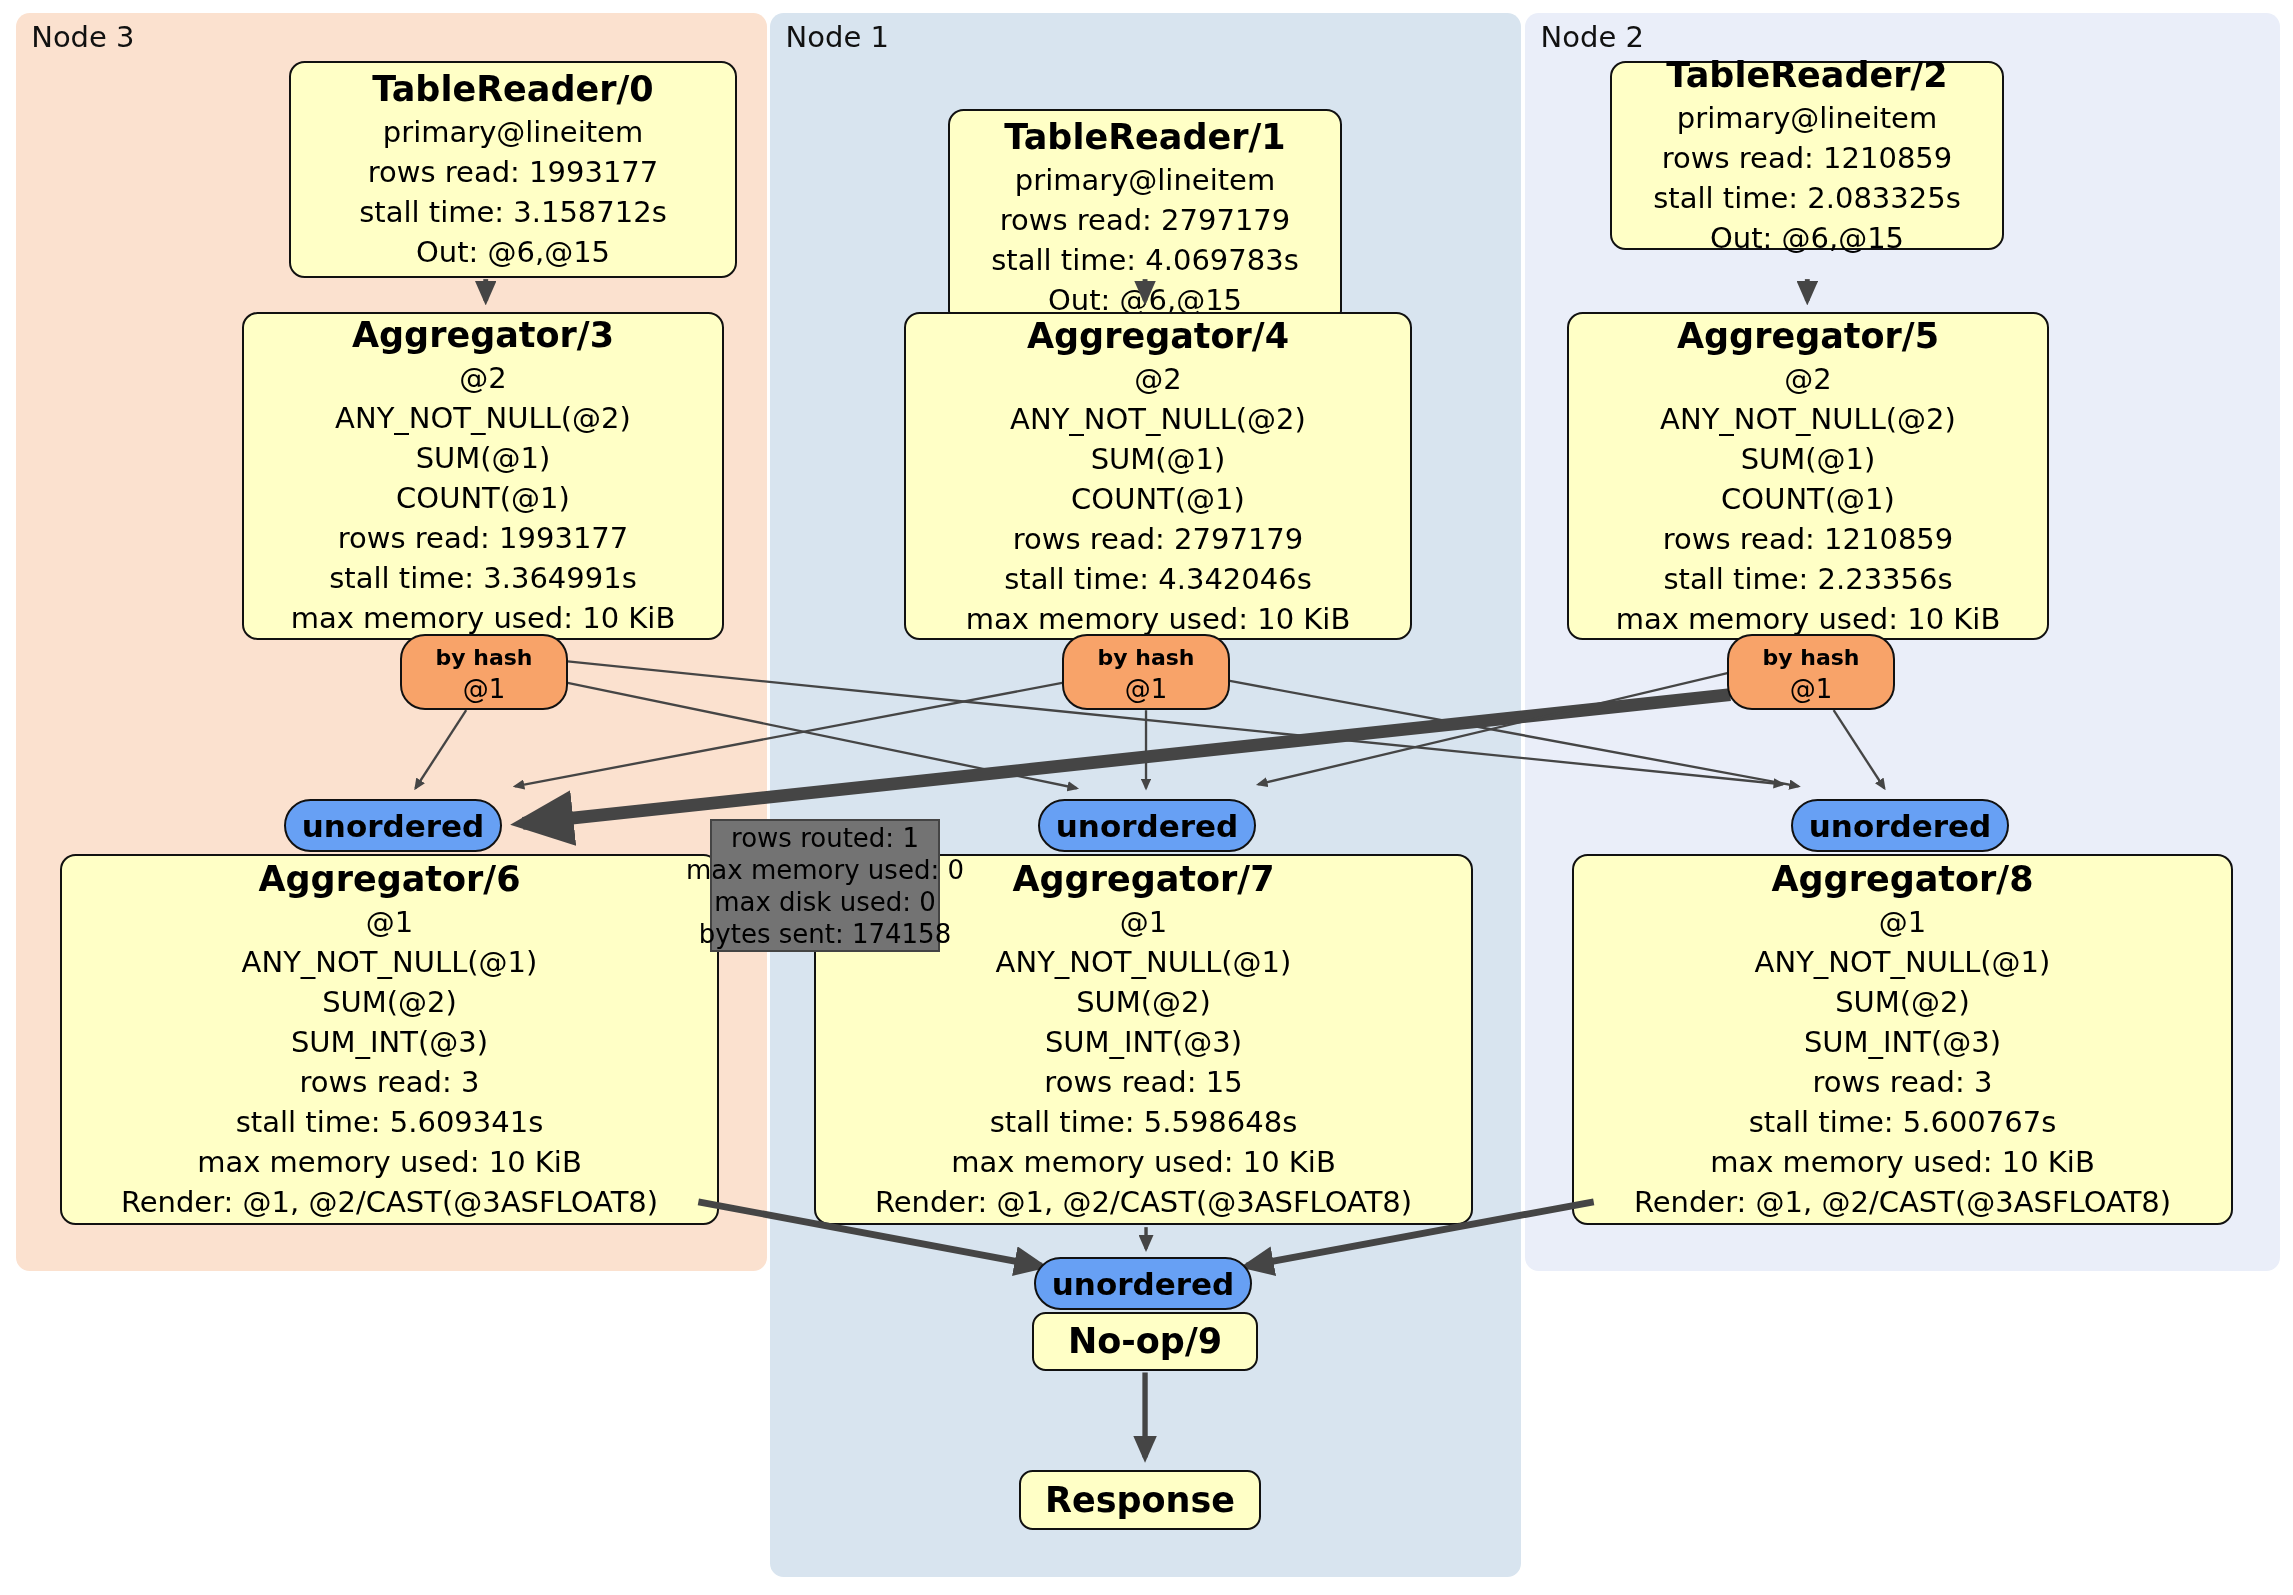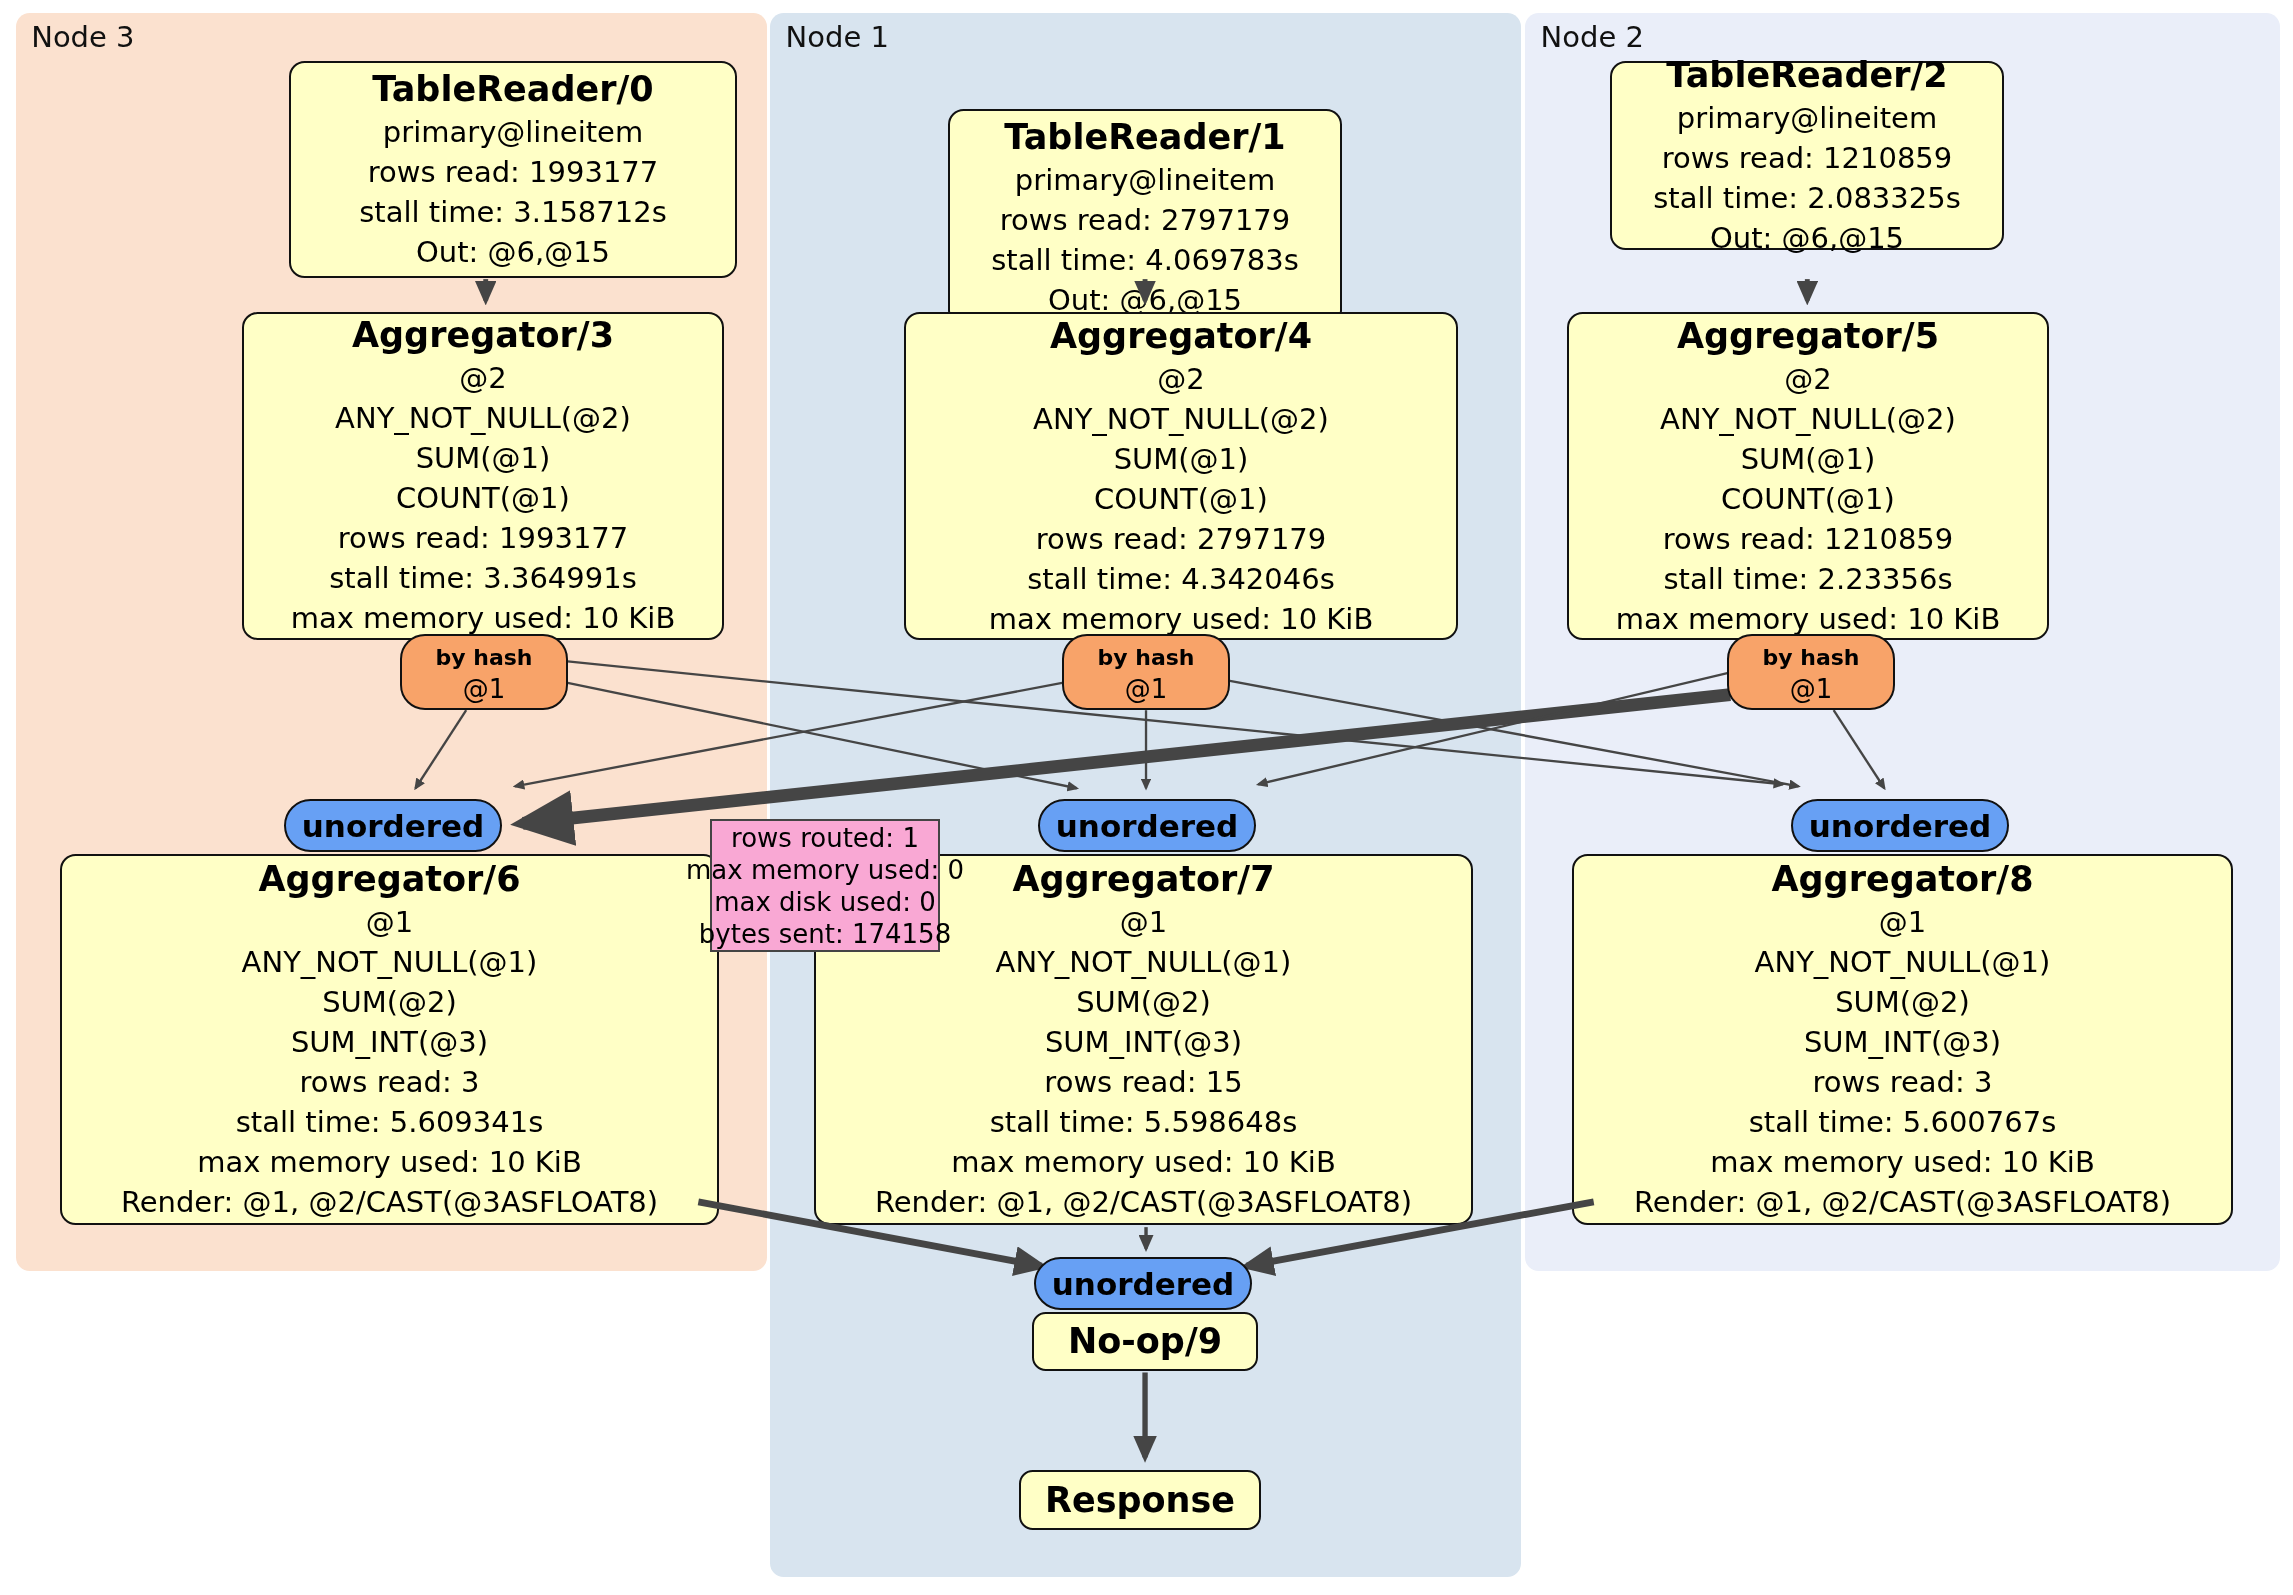--- a/index.html
+++ b/index.html
@@ -20,21 +20,21 @@
     position:absolute;border:2.9px solid #111;display:flex;flex-direction:column;
     justify-content:center;align-items:center;text-align:center;z-index:3;box-sizing:border-box;
   }
   .router{background:#f8a369;border-radius:25px;}
   .router-label{font-size:22px;font-weight:bold;line-height:35px;}
   .router-sub{font-size:26px;line-height:29px;}
   .sync{background:#67a0f4;border-radius:27px;}
   .sync-label{font-size:31px;font-weight:bold;}
   #edges{position:absolute;left:0;top:0;z-index:2;pointer-events:none;}
   .tooltip{
-    position:absolute;background:#f9a8d4;border:2px solid #444;z-index:4;
+    position:absolute;background:#737373;border:2px solid #444;z-index:4;
     display:flex;flex-direction:column;justify-content:center;align-items:center;
     text-align:center;box-sizing:border-box;
   }
   .tooltip-line{font-size:26px;line-height:32px;white-space:nowrap;}
 </style>
 </head>
 <body>
 
 <div id="stage">
 
@@ -73,21 +73,21 @@
   <div class="box" style="left:242px;top:312px;width:482px;height:328px;justify-content:flex-end;">
     <div class="box-title">Aggregator/3</div>
     <div class="box-line">@2</div>
     <div class="box-line">ANY_NOT_NULL(@2)</div>
     <div class="box-line">SUM(@1)</div>
     <div class="box-line">COUNT(@1)</div>
     <div class="box-line">rows read: 1993177</div>
     <div class="box-line">stall time: 3.364991s</div>
     <div class="box-line">max memory used: 10 KiB</div>
   </div>
-  <div class="box" style="left:904px;top:312px;width:554px;height:328px;">
+  <div class="box" style="left:904px;top:312px;width:508px;height:328px;">
     <div class="box-title">Aggregator/4</div>
     <div class="box-line">@2</div>
     <div class="box-line">ANY_NOT_NULL(@2)</div>
     <div class="box-line">SUM(@1)</div>
     <div class="box-line">COUNT(@1)</div>
     <div class="box-line">rows read: 2797179</div>
     <div class="box-line">stall time: 4.342046s</div>
     <div class="box-line">max memory used: 10 KiB</div>
   </div>
   <div class="box" style="left:1567px;top:312px;width:482px;height:328px;">

